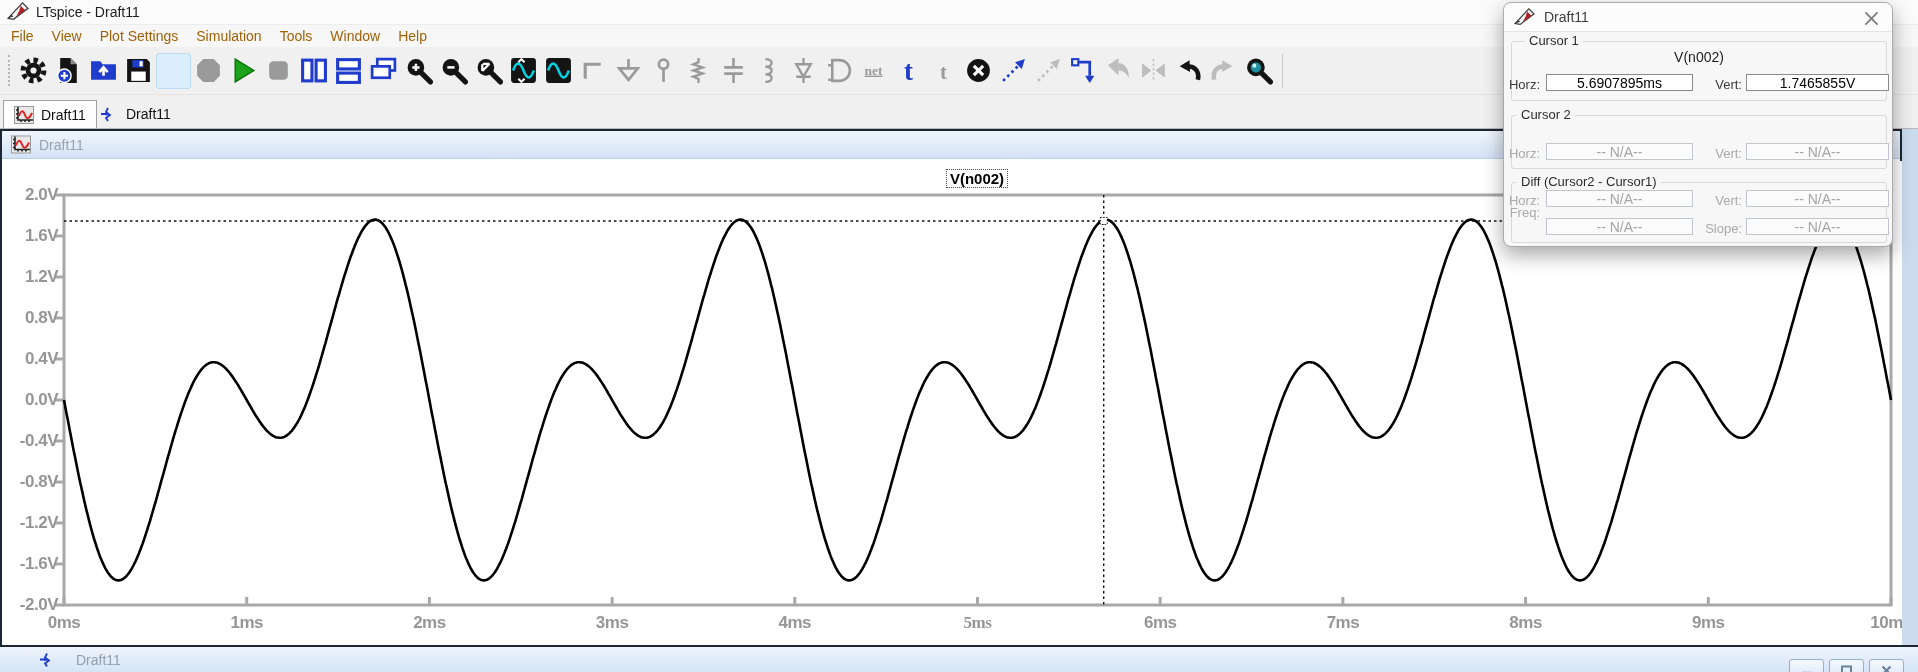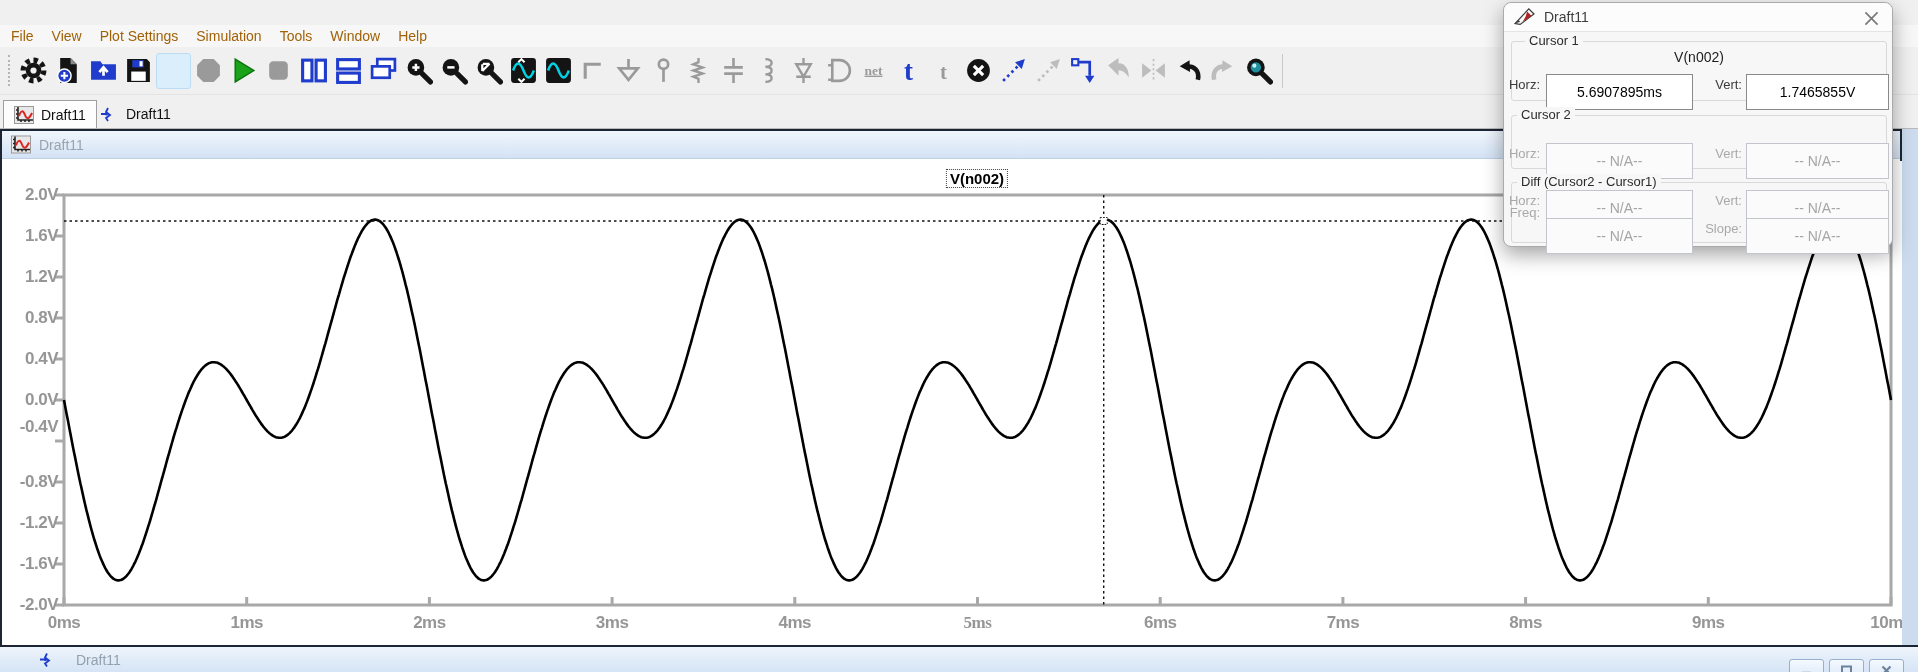--- a/index.html
+++ b/index.html
@@ -55,28 +55,36 @@
   .cursor-dialog { position:absolute; left:1503px; top:2px; width:390px; height:245px; background:#f7f7f7; border:1px solid #ababab; border-radius:8px; box-shadow:0 8px 20px rgba(0,0,0,0.35); z-index:10; }
   .cd-titlebar { position:absolute; left:0; top:0; right:0; height:29px; border-bottom:1px solid #e4e4e4; background:#fcfcfc; border-radius:8px 8px 0 0; display:flex; align-items:center; }
   .cd-titlebar .logo { width:21px; height:19px; margin-left:10px; }
   .cd-titlebar .cd-title { margin-left:9px; font-size:14px; color:#3d3d3d; }
   .cd-close { position:absolute; right:12px; top:7px; width:17px; height:17px; display:flex; align-items:center; justify-content:center; }
   .group-box { position:absolute; border:1px solid #d9d9d9; border-radius:3px; left:7px; width:376px; }
   .group-label { position:absolute; left:13px; font-size:13px; color:#2b2b2b; background:#f7f7f7; padding:0 4px; z-index:2; }
   .cd-signal { position:absolute; left:8px; width:374px; text-align:center; font-size:14px; color:#1e1e1e; }
   .cd-lab { position:absolute; font-size:13px; color:#3a3a3a; text-align:right; }
   .cd-lab.dim, .group-label.dim { color:#a9a9a9; }
-  .cd-field { position:absolute; height:36px; font-family:"Liberation Sans",sans-serif; font-size:14px; text-align:center; border:1px solid #8a8a8a; background:#fff; color:#000; padding:0; }
+  .cd-field { position:absolute; height:17px; font-family:"Liberation Sans",sans-serif; font-size:14px; text-align:center; border:1px solid #8a8a8a; background:#fff; color:#000; padding:0; }
   .cd-field.dim { border:1px solid #c2c6cc; background:#fbfbfb; color:#a5a5a5; }
 </style>
 </head>
 <body>
 
 <div class="screen">
 
+  <div class="appbar">
+    <svg class="logo" viewBox="0 0 24 22">
+      <path d="M1 18L17 1l6 6-16 12z" fill="#f8f8f8" stroke="#3a3a3a" stroke-width="1.4"></path>
+      <path d="M15 4l5 5-10 7 3.5-6.5z" fill="#b32024"></path>
+      <path d="M1 18l4-4 2 2z" fill="#3a3a3a"></path>
+    </svg>
+    <span class="title">LTspice - Draft11</span>
+  </div>
 
   <div class="menubar" id="menubar">
       <span class="menu-item">File</span>
       <span class="menu-item">View</span>
       <span class="menu-item">Plot Settings</span>
       <span class="menu-item">Simulation</span>
       <span class="menu-item">Tools</span>
       <span class="menu-item">Window</span>
       <span class="menu-item">Help</span>
     </div>
@@ -360,21 +368,21 @@
           <line x1="1099.70724165" y1="34" x2="1099.70724165" y2="444" stroke="#111" stroke-width="1.4" stroke-dasharray="2.5 3"></line>
           <rect x="1096.20724165" y="56.47498624999997" width="7" height="7" fill="#fff" stroke="#111" stroke-width="1" stroke-dasharray="1.5 1.5"></rect>
         </svg>
       <div id="ylabels">
           <div class="ylabel" style="top: 25px; left: 0px;">2.0V</div>
           <div class="ylabel" style="top: 66px; left: 0px;">1.6V</div>
           <div class="ylabel" style="top: 107px; left: 0px;">1.2V</div>
           <div class="ylabel" style="top: 148px; left: 0px;">0.8V</div>
           <div class="ylabel" style="top: 189px; left: 0px;">0.4V</div>
           <div class="ylabel" style="top: 230px; left: 0px;">0.0V</div>
-          <div class="ylabel" style="top: 257px; left: 0px;">-0.4V</div>
+          <div class="ylabel" style="top: 271px; left: 0px;">-0.4V</div>
           <div class="ylabel" style="top: 312px; left: 0px;">-0.8V</div>
           <div class="ylabel" style="top: 353px; left: 0px;">-1.2V</div>
           <div class="ylabel" style="top: 394px; left: 0px;">-1.6V</div>
           <div class="ylabel" style="top: 435px; left: 0px;">-2.0V</div>
         </div>
       <div id="xlabels">
           <div class="xlabel" style="left: 24px;">0ms</div>
           <div class="xlabel" style="left: 206.7px;">1ms</div>
           <div class="xlabel" style="left: 389.4px;">2ms</div>
           <div class="xlabel" style="left: 572.1px;">3ms</div>

